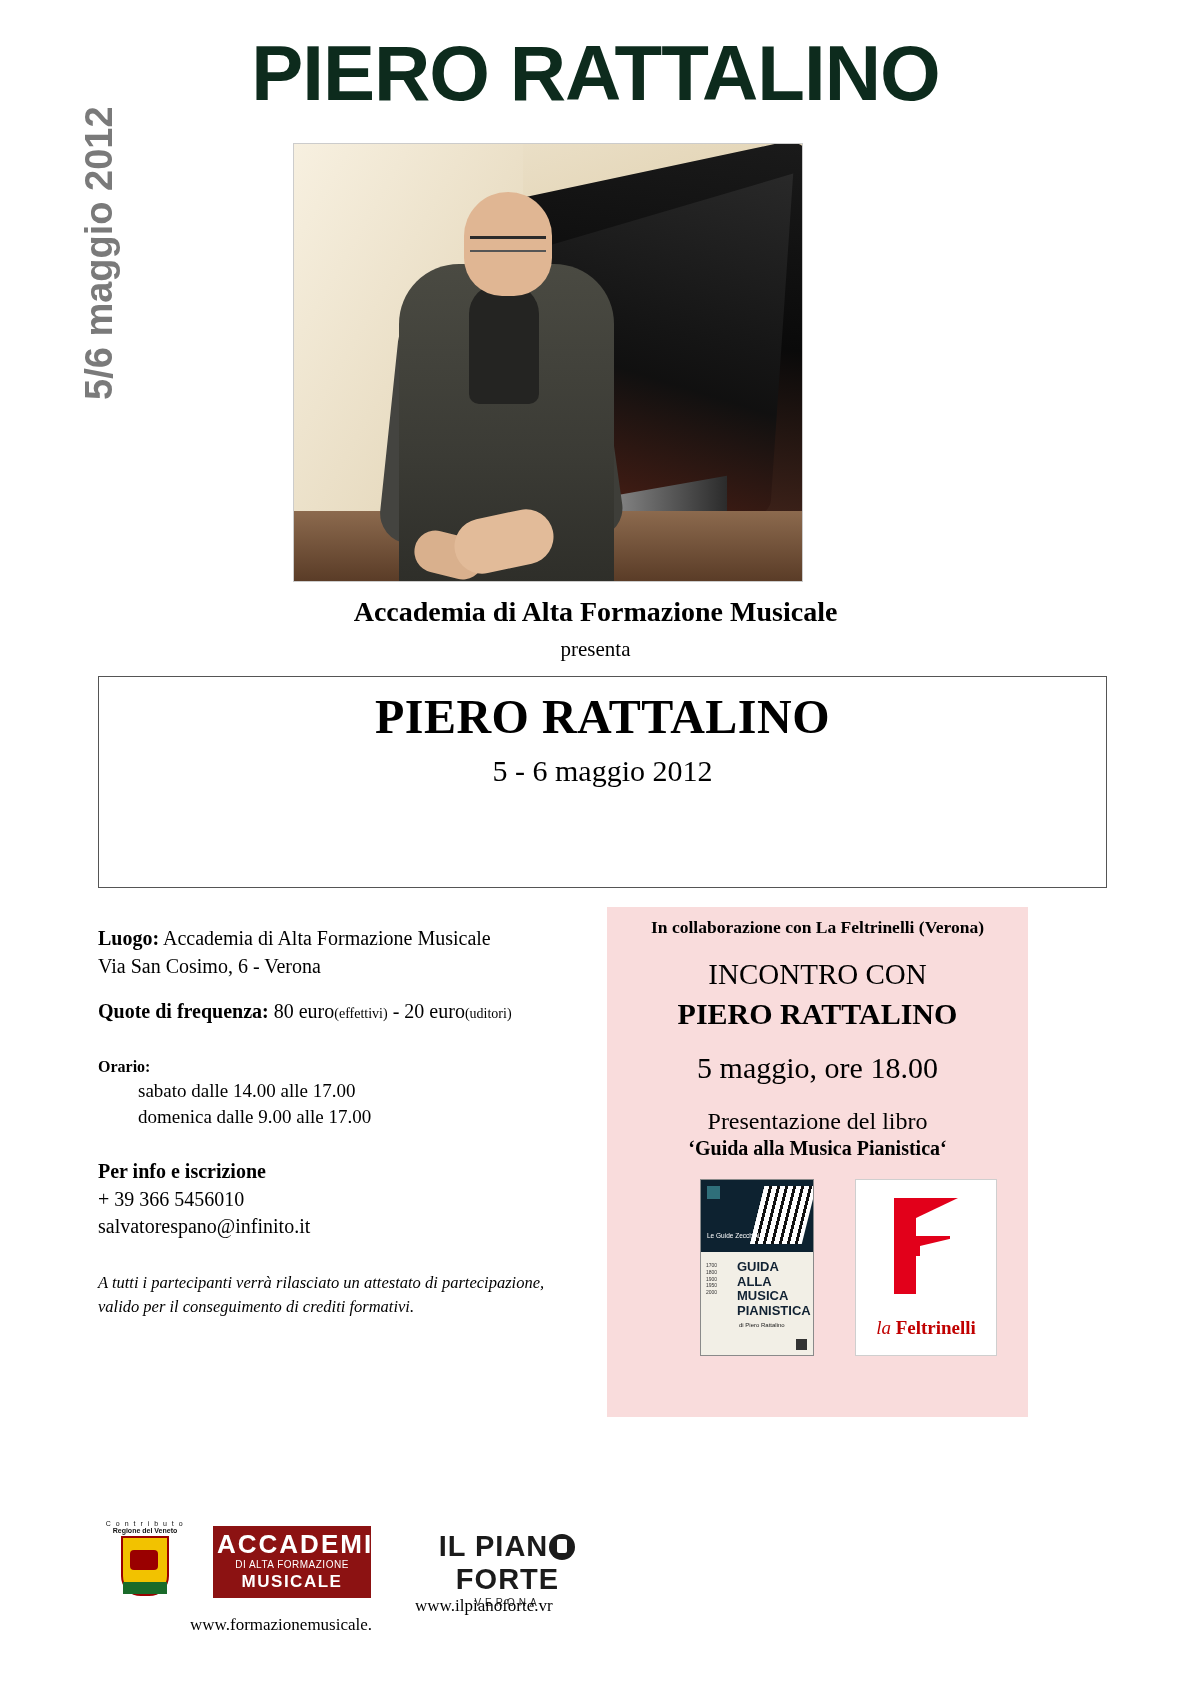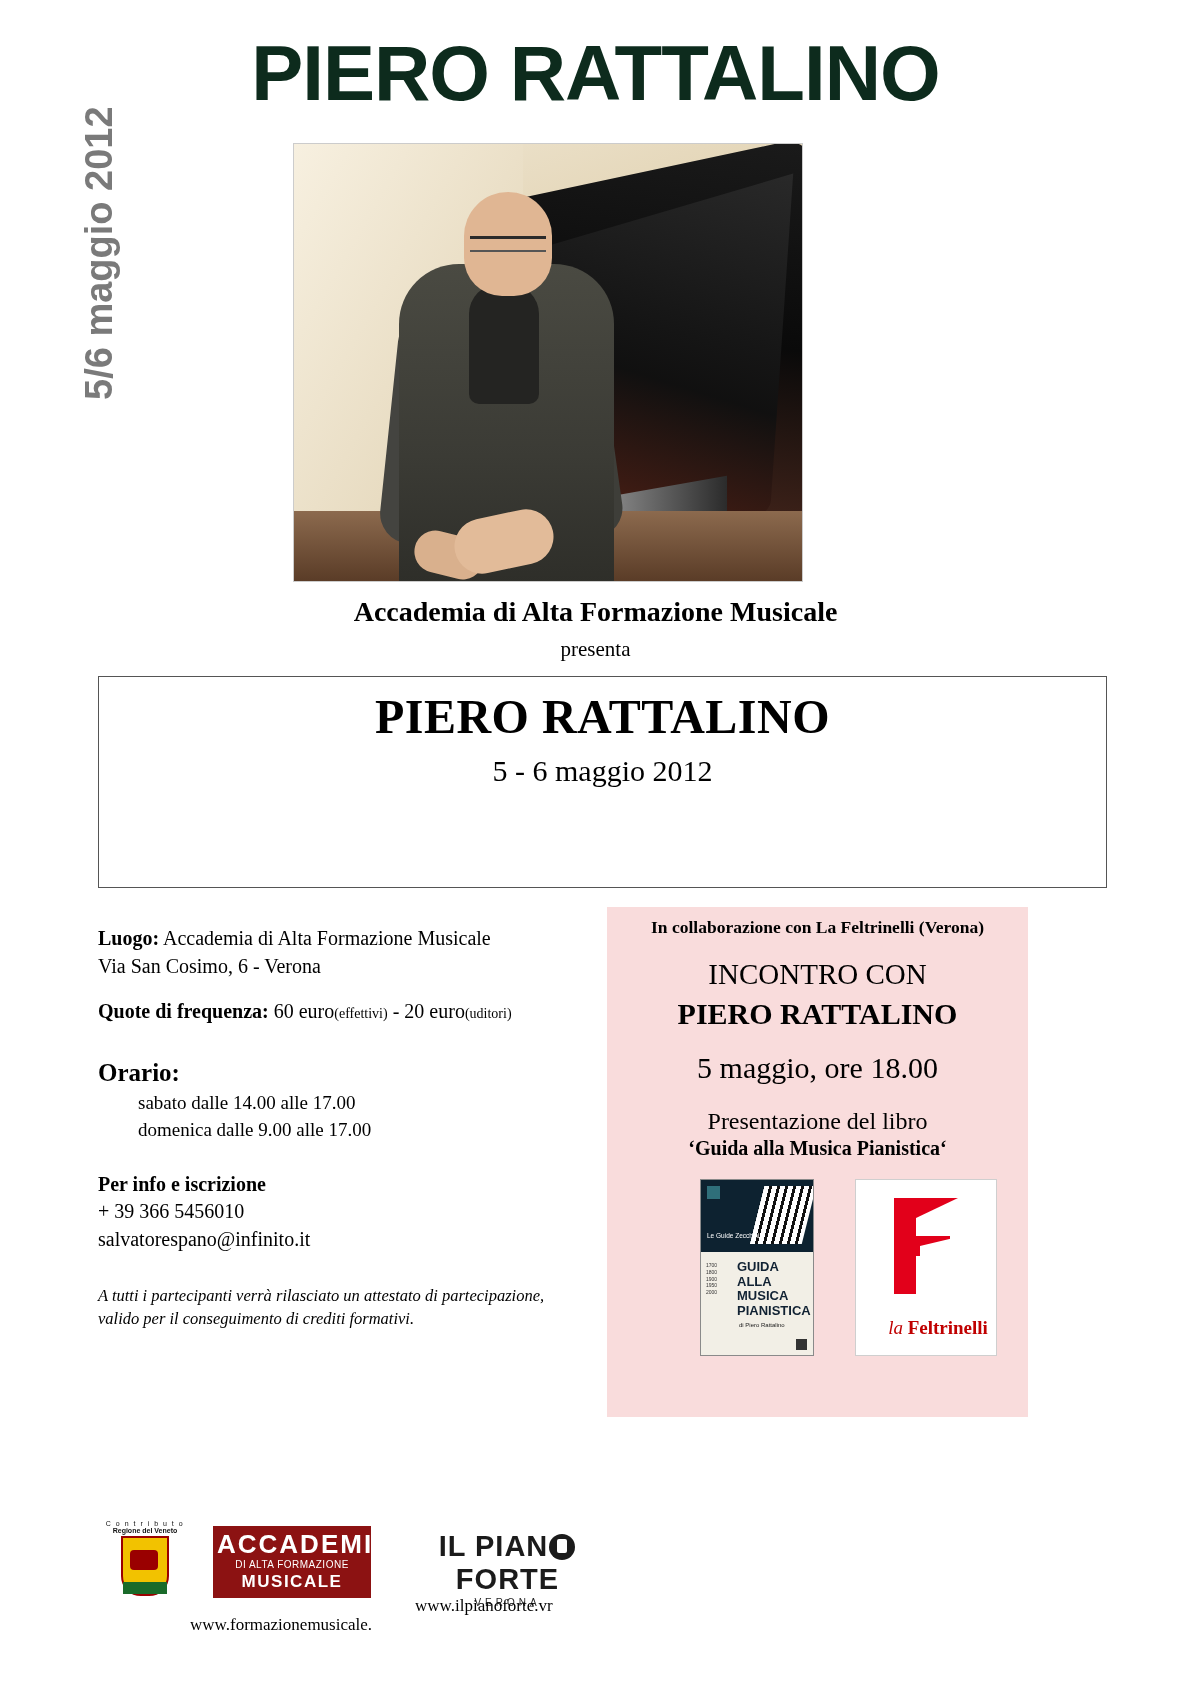--- a/index.html
+++ b/index.html
@@ -241,21 +241,21 @@
   }
   #info-col .b { font-weight: bold; }
   #info-col .blk { margin-bottom: 18px; }
   #info-col .small { font-size: 14px; }
   #info-col .note {
     margin-top: 30px;
     font-style: italic;
     font-size: 16.5px;
     line-height: 1.45;
   }
-  #orario-title { font-weight: bold; font-size: 25px; }
+  #orario-title { font-weight: bold; font-size: 16px; }
   #orario-l1, #orario-l2 { font-size: 19px; margin-left: 40px; }
 
   
   #pink-panel {
     position: absolute;
     left: 607px;
     top: 907px;
     width: 421px;
     height: 510px;
     background: #f9dcdc;
@@ -377,21 +377,21 @@
     background: #ffffff;
     border: 1px solid #cfcfcf;
   }
   #feltrinelli .f-mark {
     position: absolute;
     left: 30px; top: 18px;
     width: 80px; height: 96px;
   }
   #feltrinelli .f-word {
     position: absolute;
-    left: 12px; bottom: 16px;
+    left: 0; bottom: 16px;
     width: 100%;
     text-align: center;
     font-family: "Liberation Serif", serif;
     font-size: 19px;
     color: #c00000;
   }
   #feltrinelli .f-word i { font-style: italic; }
 
   
   #footer {
@@ -546,21 +546,21 @@
 
 <div id="info-col">
   <div class="blk">
     <span class="b">Luogo:</span>
     <span>Accademia di Alta Formazione Musicale</span><br>
     <span>Via San Cosimo, 6 - Verona</span>
   </div>
 
   <div class="blk">
     <span class="b">Quote di frequenza:</span>
-    <span>60 euro</span><span class="small">(effettivi)</span>
+    <span>80 euro</span><span class="small">(effettivi)</span>
     <span>-</span>
     <span>20 euro</span><span class="small">(uditori)</span>
   </div>
 
   <div class="blk" style="margin-top:30px;">
     <div id="orario-title">Orario:</div>
     <div id="orario-l1">sabato dalle 14.00 alle 17.00</div>
     <div id="orario-l2">domenica dalle 9.00 alle 17.00</div>
   </div>
 

